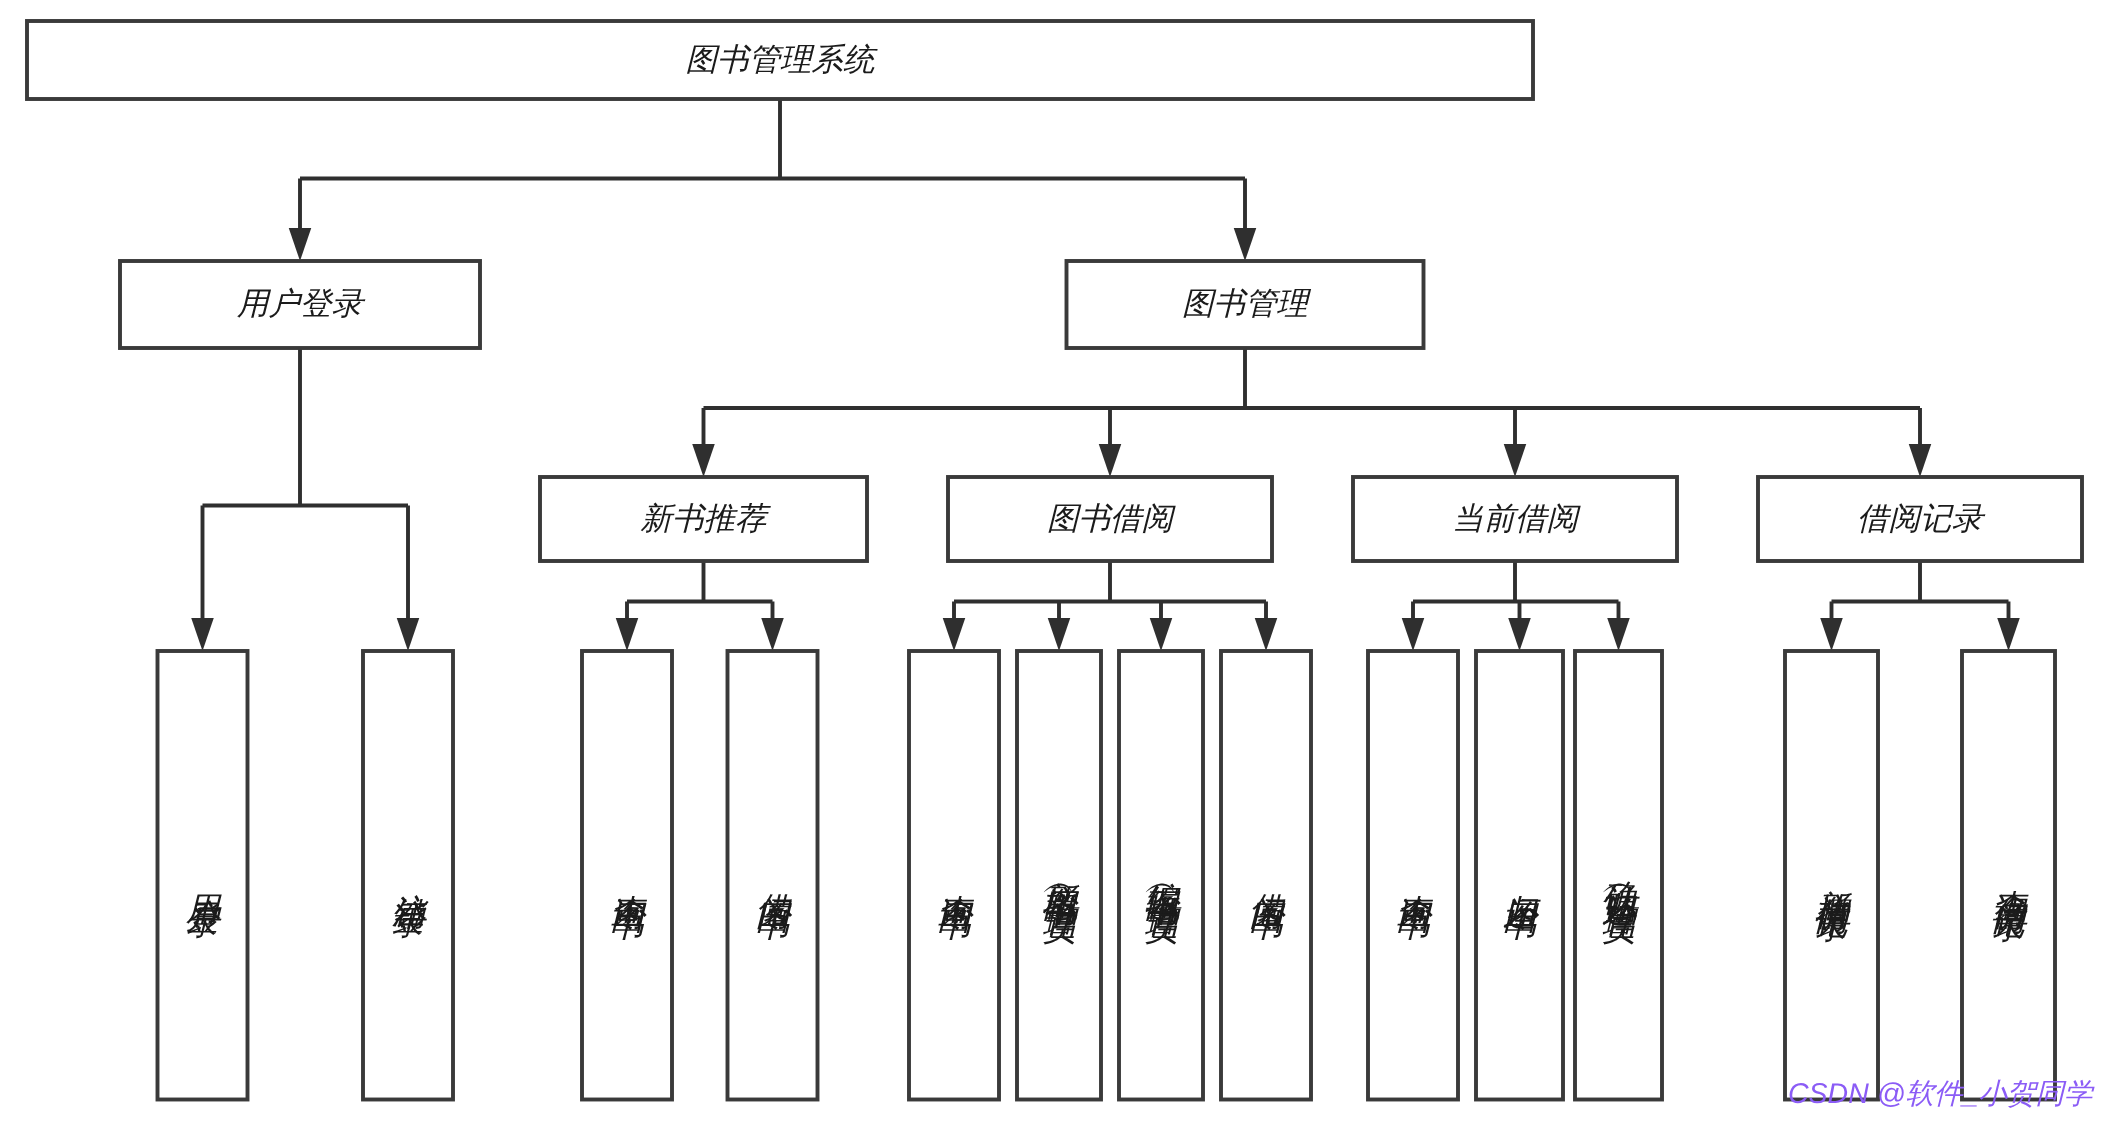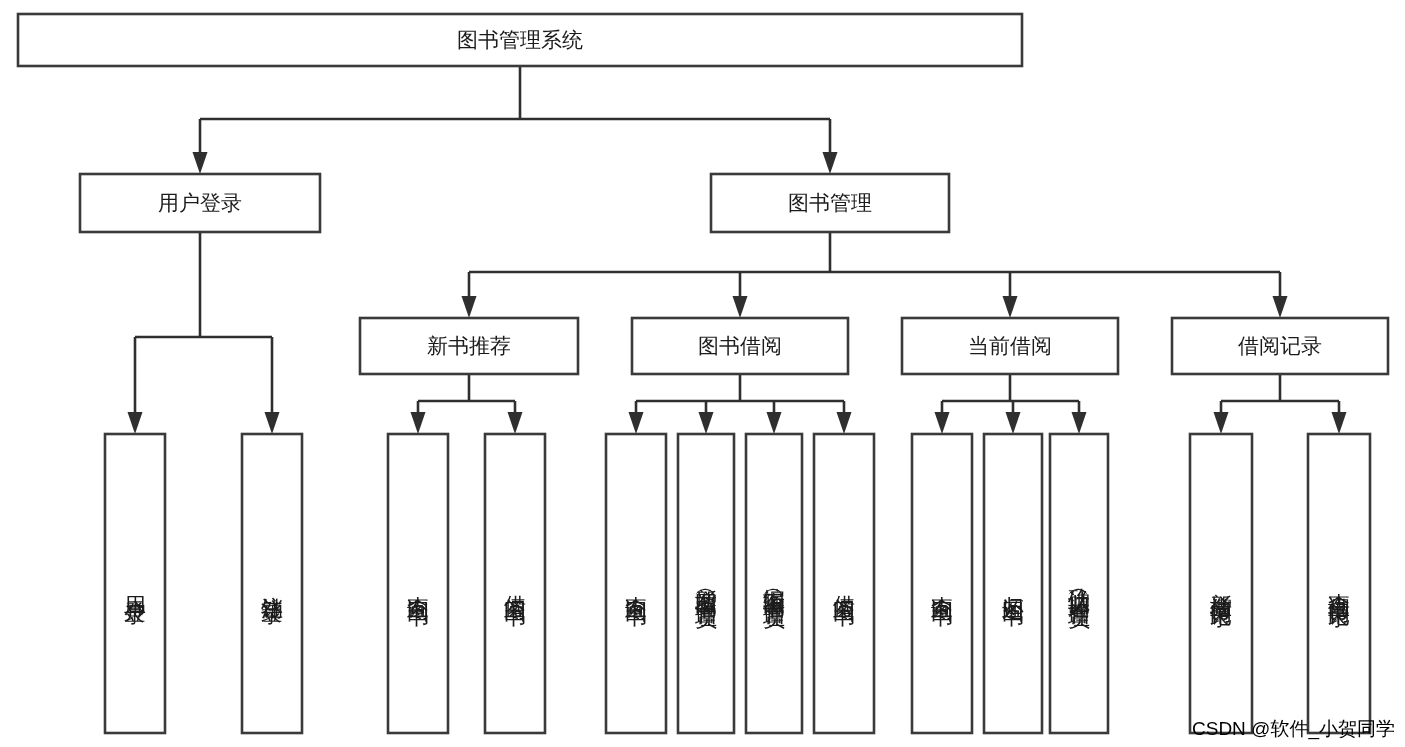--- a/index.html
+++ b/index.html
@@ -13,20 +13,21 @@
     height: 747px;
     font-family: "Liberation Sans", "DejaVu Sans", sans-serif;
     overflow: hidden;
     position: relative;
   }
   #diagram-root {
     position: relative;
     width: 1405px;
     height: 747px;
     background: #ffffff;
+    font-style: italic;
   }
   svg#flow-svg {
     position: absolute;
     left: 0;
     top: 0;
     width: 1405px;
     height: 747px;
     display: block;
   }
   .node-rect {
@@ -63,21 +64,21 @@
     letter-spacing: 3px;
     white-space: nowrap;
     text-align: center;
     pointer-events: none;
     user-select: none;
   }
   .watermark {
     position: absolute;
     font-family: "Liberation Sans", "DejaVu Sans", sans-serif;
     font-size: 19px;
-    color: #000000;
+    color: #8b5cf6;
     white-space: nowrap;
     user-select: none;
   }
 </style>
 </head>
 <body>
 
 <div id="diagram-root">
   <svg id="flow-svg" viewBox="0 0 1405 747" xmlns="http://www.w3.org/2000/svg">
     <g id="edges-layer">

